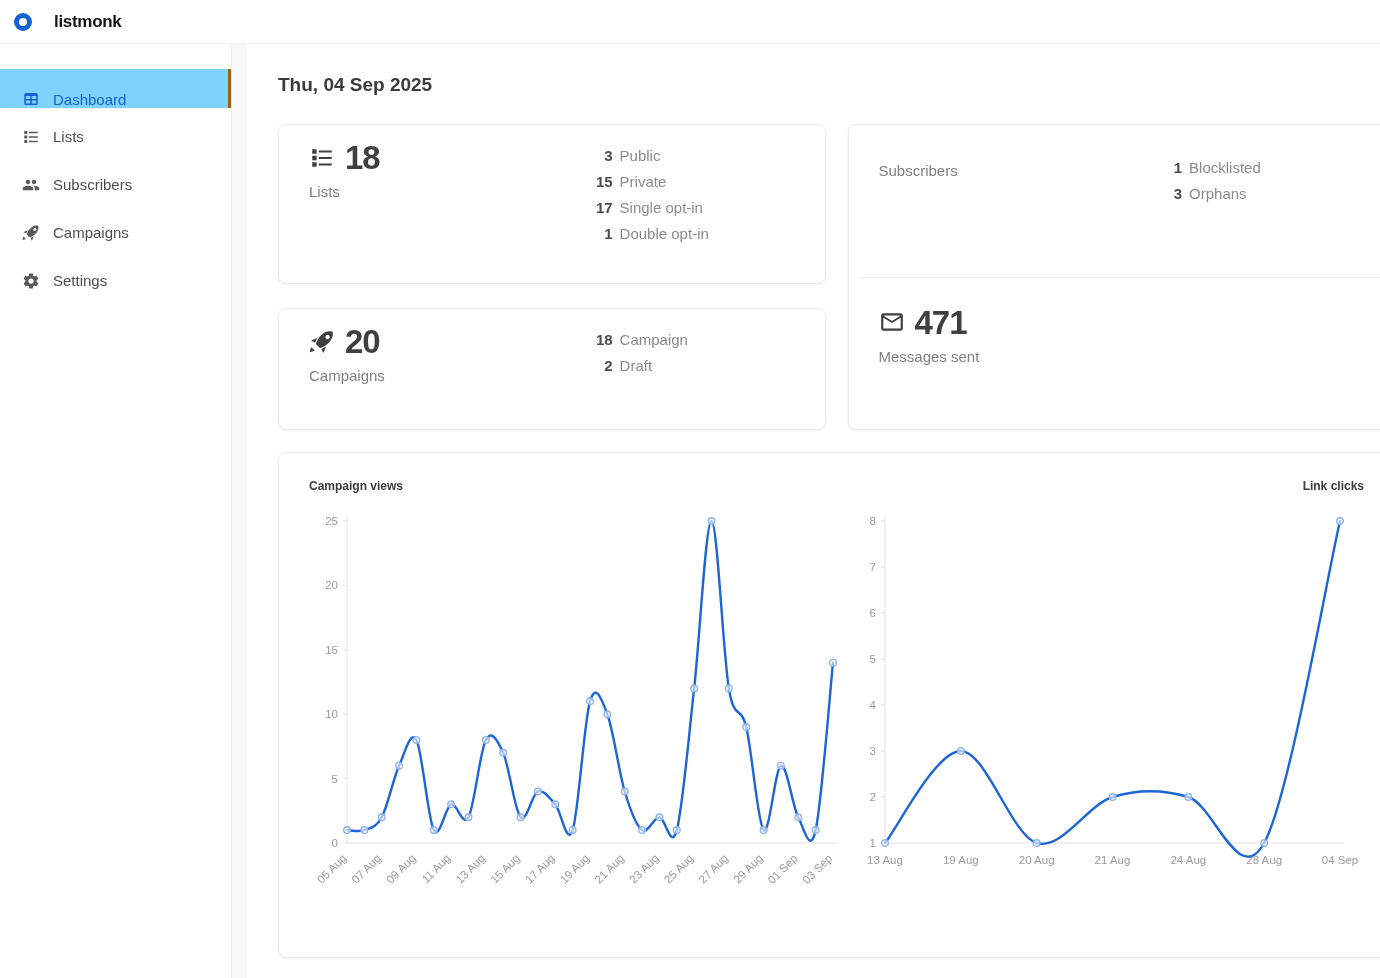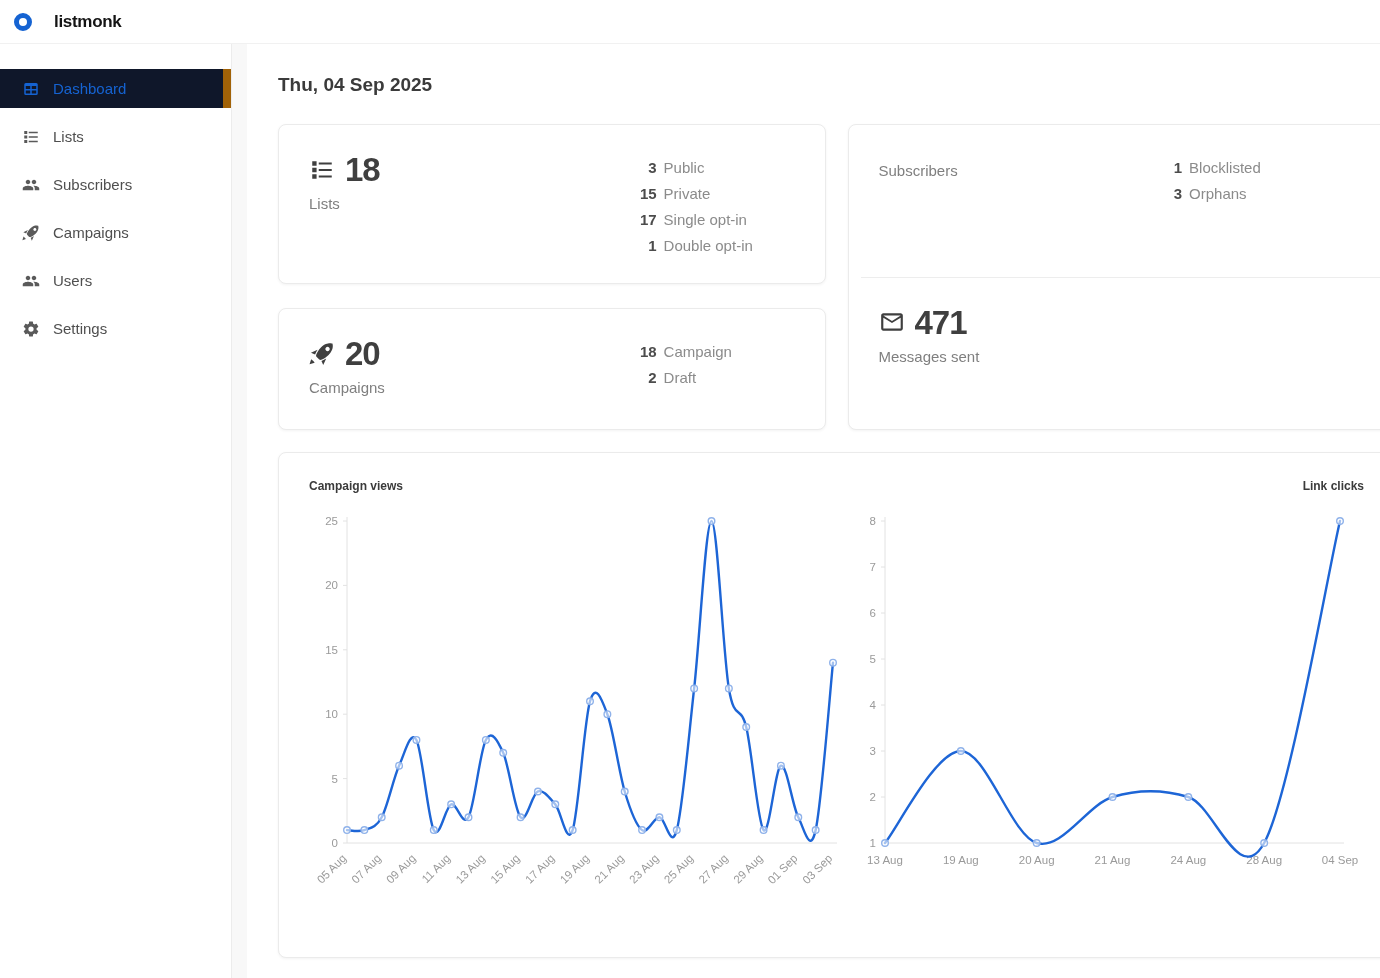--- a/index.html
+++ b/index.html
@@ -14,31 +14,31 @@
   .logo { display:flex; align-items:center; gap:22px; cursor:pointer; }
   .logo-mark { width:18px; height:18px; border:5px solid #1563d2; border-radius:50%; }
   .logo-text { font-size:17px; font-weight:700; color:#141414; letter-spacing:-0.3px; }
 
   
   .shell { display:flex; height:934px; }
   .sidebar { width:232px; flex:none; border-right:1px solid #ececec; padding-top:25px; }
   .nav-item { display:flex; align-items:center; gap:13px; height:39px; padding-left:22px;
               font-size:15px; color:#4f4f4f; cursor:pointer; margin-bottom:9px; }
   .nav-item svg { width:18px; height:18px; fill:#5a5a5a; flex:none; }
-  .nav-item.active { background:#0f172a; color:#1563d2; border-right:8px solid #a16207; }
+  .nav-item.active { background:#7dd3fc; color:#1563d2; border-right:3px solid #a16207;align-items:flex-end; }
   .nav-item.active svg { fill:#1563d2; }
   .gutter { width:15px; flex:none; background:#f8f8f8; }
 
   
   .main { flex:1; padding:30px 0 0 31px; }
   h1.date { font-size:19px; font-weight:700; color:#3b3b3b; margin:0 0 28px; }
 
   .cards { display:grid; grid-template-columns:1fr 1fr; grid-template-rows:160px 122px; gap:24px 22px; }
   .card { background:#fff; border:1px solid #ebebeb; border-radius:8px; box-shadow:0 1px 3px rgba(0,0,0,.05); }
-  .stat-card { display:flex; padding:28px 30px;gap:44px; }
+  .stat-card { display:flex; padding:16px 30px; }
   .card-lists { grid-column:1; grid-row:1; }
   .card-campaigns { grid-column:1; grid-row:2; }
   .card-tall { grid-column:2; grid-row:1 / 3; display:flex; flex-direction:column; padding:0; }
   .tall-section { display:flex; padding:28px 30px; flex:1; }
   .tall-divider { border:none; border-top:1px solid #ededed; margin:0 0 0 12px; }
 
   .stat-left { flex:0 0 58%; }
   .big-row { display:flex; align-items:center; gap:10px; }
   .big-row svg { width:26px; height:26px; fill:#3f3f3f; flex:none; }
   .big-num { font-size:33px; font-weight:700; color:#3f3f3f; letter-spacing:-1px; line-height:1; }
@@ -84,26 +84,20 @@
         <svg viewBox="0 0 24 24">
             <path d="M16 11c1.66 0 2.99-1.34 2.99-3S17.66 5 16 5s-3 1.34-3 3 1.34 3 3 3m-8 0c1.66 0 2.99-1.34 2.99-3S9.66 5 8 5 5 6.34 5 8s1.34 3 3 3m0 2c-2.33 0-7 1.17-7 3.5V19h14v-2.5c0-2.33-4.67-3.5-7-3.5m8 0c-.29 0-.62.02-.97.05 1.16.84 1.97 1.97 1.97 3.45V19h6v-2.5c0-2.33-4.67-3.5-7-3.5Z"></path>
           </svg>
         <span>Subscribers</span>
       </div>
       <div class="nav-item">
         <svg viewBox="0 0 24 24">
             <path d="M13.13 22.19l-1.63-3.83c1.57-.58 3.04-1.36 4.4-2.27l-2.77 6.1M5.64 12.5L1.81 10.87l6.1-2.77C7 9.46 6.22 10.93 5.64 12.5M21.61 2.39S16.66.269 11 5.93c-2.19 2.19-3.5 4.6-4.35 6.71-.28.75-.09 1.57.46 2.13l2.13 2.12c.55.56 1.37.74 2.12.46 2.31-.86 4.52-2.16 6.71-4.35C23.73 7.34 21.61 2.39 21.61 2.39m-5.89 6.42c-.78-.78-.78-2.05 0-2.83s2.05-.78 2.83 0 .78 2.05 0 2.83-2.05.78-2.83 0M3.45 17.97 2 16.76l-1.5 4.74L5.24 20l-1.21-1.45-.58-.58Z"></path>
           </svg>
         <span>Campaigns</span>
-      </div>
-      <div class="nav-item">
-        <svg viewBox="0 0 24 24">
-            <path d="M16 11c1.66 0 2.99-1.34 2.99-3S17.66 5 16 5s-3 1.34-3 3 1.34 3 3 3m-8 0c1.66 0 2.99-1.34 2.99-3S9.66 5 8 5 5 6.34 5 8s1.34 3 3 3m0 2c-2.33 0-7 1.17-7 3.5V19h14v-2.5c0-2.33-4.67-3.5-7-3.5m8 0c-.29 0-.62.02-.97.05 1.16.84 1.97 1.97 1.97 3.45V19h6v-2.5c0-2.33-4.67-3.5-7-3.5Z"></path>
-          </svg>
-        <span>Users</span>
       </div>
       <div class="nav-item">
         <svg viewBox="0 0 24 24">
             <path d="M12 15.5A3.5 3.5 0 0 1 8.5 12 3.5 3.5 0 0 1 12 8.5a3.5 3.5 0 0 1 3.5 3.5 3.5 3.5 0 0 1-3.5 3.5m7.43-2.53c.04-.32.07-.64.07-.97s-.03-.66-.07-1l2.11-1.63c.19-.15.24-.42.12-.64l-2-3.46c-.12-.22-.39-.31-.61-.22l-2.49 1c-.52-.39-1.06-.73-1.69-.98l-.37-2.65A.506.506 0 0 0 14 2h-4c-.25 0-.46.18-.5.42l-.37 2.65c-.63.25-1.17.59-1.69.98l-2.49-1c-.22-.09-.49 0-.61.22l-2 3.46c-.13.22-.07.49.12.64L4.57 11c-.04.34-.07.67-.07 1s.03.65.07.97l-2.11 1.66c-.19.15-.25.42-.12.64l2 3.46c.12.22.39.3.61.22l2.49-1.01c.52.4 1.06.74 1.69.99l.37 2.65c.04.24.25.42.5.42h4c.25 0 .46-.18.5-.42l.37-2.65c.63-.26 1.17-.59 1.69-.99l2.49 1.01c.22.08.49 0 .61-.22l2-3.46c.12-.22.07-.49-.12-.64l-2.11-1.66Z"></path>
           </svg>
         <span>Settings</span>
       </div>
     </nav>
   </aside>
 

